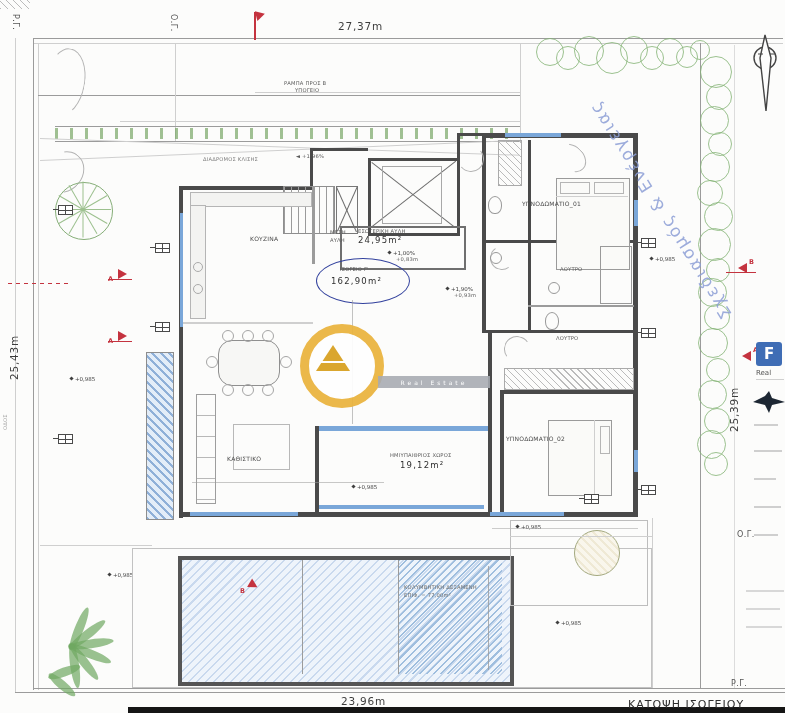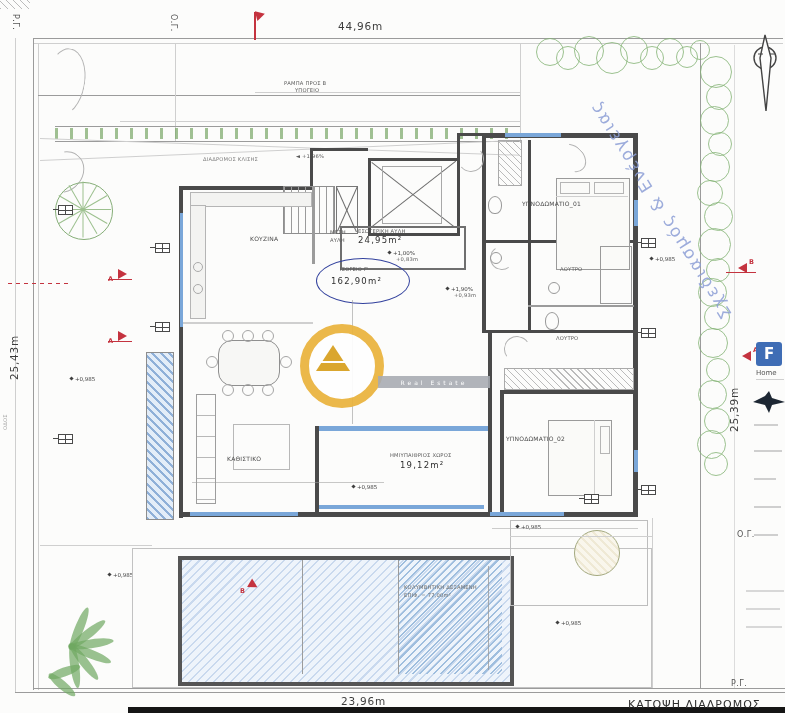--- a/index.html
+++ b/index.html
@@ -50,26 +50,26 @@
   <div class="a g" style="left:700px;top:43px;width:1px;height:645px"></div>
   <div class="a lg" style="left:734px;top:45px;width:1px;height:643px;opacity:.7"></div>
   <div class="a g" style="left:33px;top:688px;width:752px;height:1px"></div>
   <div class="a g" style="left:15px;top:692px;width:770px;height:1px"></div>
   <div class="a" style="left:128px;top:707px;width:657px;height:6px;background:#151515"></div>
 
   <div class="a bnd" style="left:20px;top:14px;transform:rotate(90deg);transform-origin:0 0">Ρ.Γ.</div>
   <div class="a bnd" style="left:178px;top:14px;transform:rotate(90deg);transform-origin:0 0">Ο.Γ.</div>
   <div class="a bnd" style="left:737px;top:530px">Ο.Γ.</div>
   <div class="a bnd" style="left:731px;top:679px">Ρ.Γ.</div>
-  <div class="a dim" style="left:338px;top:20px">44,96m</div>
+  <div class="a dim" style="left:338px;top:20px">27,37m</div>
   <div class="a dim" style="left:341px;top:695px">23,96m</div>
   <div class="a dim" style="left:8px;top:380px;transform:rotate(-90deg);transform-origin:0 0">25,43m</div>
   <div class="a dim" style="left:728px;top:432px;transform:rotate(-90deg);transform-origin:0 0">25,39m</div>
   <div class="a t5" style="left:2px;top:430px;transform:rotate(-90deg);transform-origin:0 0;opacity:.55;filter:blur(.3px)">ΟΔΟΣ</div>
-  <div class="a" style="left:628px;top:698px;font-size:11px;letter-spacing:1px;color:#2e2e2e;white-space:nowrap">ΚΑΤΟΨΗ ΔΙΑΔΡΟΜΟΣ</div>
+  <div class="a" style="left:628px;top:698px;font-size:11px;letter-spacing:1px;color:#2e2e2e;white-space:nowrap">ΚΑΤΟΨΗ ΙΣΟΓΕΙΟΥ</div>
 
   <div class="a g" style="left:38px;top:95px;width:482px;height:1px"></div>
   <div class="a lg" style="left:120px;top:121px;width:400px;height:1px"></div>
   <div class="a lg" style="left:175px;top:44px;width:1px;height:97px"></div>
   <div class="a lg" style="left:520px;top:44px;width:1px;height:96px"></div>
   <div class="a g" style="left:55px;top:126px;width:465px;height:1px"></div>
   <div class="a" style="left:55px;top:128px;width:465px;height:11px;background:repeating-linear-gradient(90deg,rgba(110,160,90,.65) 0 3px,transparent 3px 15px)"></div>
   <div class="a g" style="left:55px;top:141px;width:465px;height:1px"></div>
   <div class="a lg" style="left:40px;top:160px;width:480px;height:1px;transform:rotate(-2.4deg);transform-origin:0 0"></div>
   <div class="a lg" style="left:40px;top:138px;width:480px;height:1px;transform:rotate(2deg);transform-origin:0 0"></div>
@@ -319,21 +319,21 @@
     <div style="position:absolute;left:7px;top:12px;width:0;height:0;border-left:17px solid transparent;border-right:17px solid transparent;border-bottom:26px solid #d8a01f"></div>
     <div style="position:absolute;left:12px;top:28px;width:24px;height:2px;background:#fff"></div>
   </div>
   <div class="a" style="left:378px;top:376px;width:112px;height:12px;background:#a7abb2;opacity:.88;display:flex;align-items:center;justify-content:center">
     <span style="font-size:6px;color:#fff;letter-spacing:3px;white-space:nowrap">Real Estate</span>
   </div>
 
   <div class="a" style="left:752px;top:338px;width:33px;height:310px">
     <div style="position:absolute;left:4px;top:4px;width:26px;height:24px;background:#3f6db5;border-radius:3px;color:#fff;
          font-weight:bold;font-size:15px;display:flex;align-items:center;justify-content:center">F</div>
-    <div style="position:absolute;left:4px;top:31px;font-size:7px;color:#555">Home</div>
+    <div style="position:absolute;left:4px;top:31px;font-size:7px;color:#555">Real</div>
     <div style="position:absolute;left:4px;top:41px;width:28px;height:1px;background:#d0d0d0"></div>
     <div style="position:absolute;left:0;top:52px">
       <svg width="34" height="24" viewBox="0 0 34 24">
           <path d="M1 12 L13 6 L17 1 L20 8 L33 12 L20 15 L17 23 L13 15 Z" fill="#1d2733"></path>
         </svg>
     </div>
     <div style="position:absolute;left:2px;top:86px;width:24px;height:2px;background:#cfcfcf"></div>
     <div style="position:absolute;left:2px;top:112px;width:28px;height:2px;background:#cfcfcf"></div>
     <div style="position:absolute;left:2px;top:140px;width:22px;height:2px;background:#cfcfcf"></div>
     <div style="position:absolute;left:2px;top:168px;width:27px;height:2px;background:#cfcfcf"></div>

